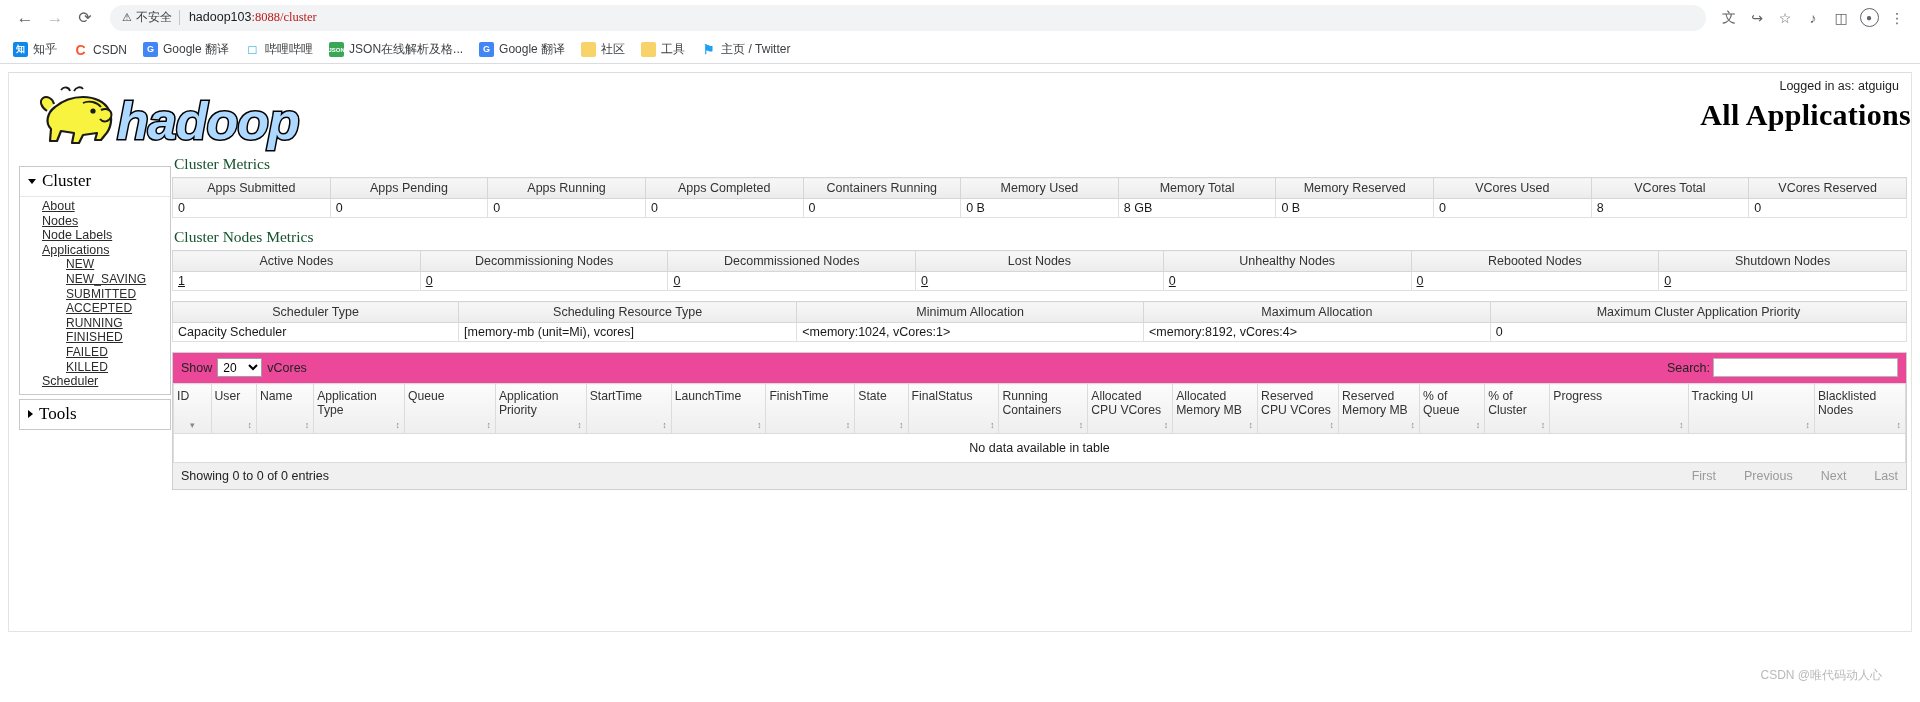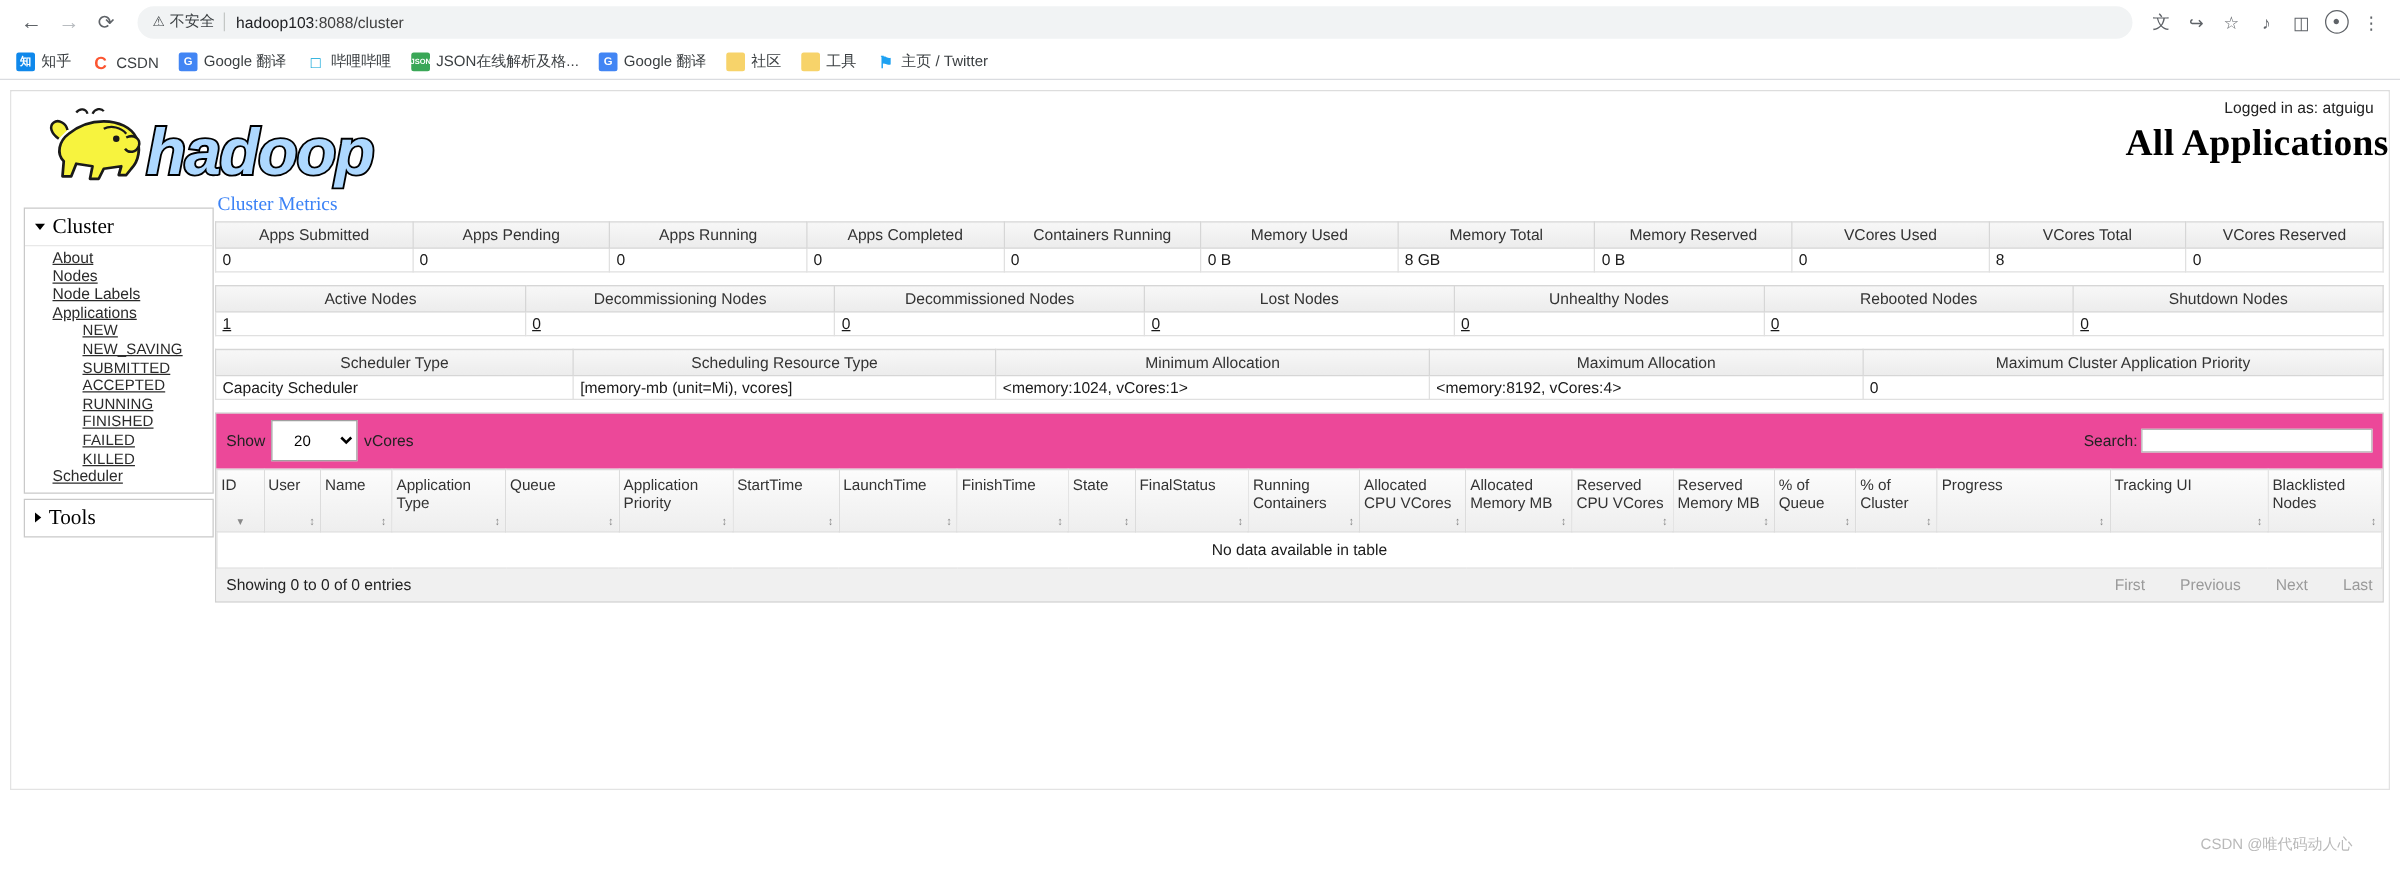--- a/index.html
+++ b/index.html
@@ -58,21 +58,21 @@
     margin-right: 7px;
     white-space: nowrap;
   }
   .omnibox .vsep {
     width: 1px; height: 15px;
     background: #c4c7c5;
     margin-right: 9px;
   }
   .omnibox .url { white-space: nowrap; font-size: 12.5px; }
   .omnibox .url .host { color: #202124; }
-  .omnibox .url .rest { color: #404040; }
+  .omnibox .url .rest { color: #b91c1c; font-family: Liberation Serif, serif; }
 
   .tool-icons { display: flex; align-items: center; gap: 2px; flex: 0 0 auto; }
   .tool-ico {
     width: 26px; height: 26px;
     display: flex; align-items: center; justify-content: center;
     color: #5f6368;
     font-size: 14px;
   }
   .avatar-ico {
     width: 19px; height: 19px; border-radius: 50%;
@@ -207,21 +207,21 @@
   .side-link.sub { padding-left: 46px; font-size: 12px; letter-spacing: 0.1px; }
 
   
   .main {
     position: absolute;
     left: 163px; top: 82px;
     right: 4px;
   }
   .sec-title {
     font-size: 15.5px;
-    color: #3b82f6;
+    color: #14532d;
     font-family: "Liberation Serif", serif;
     margin: 0 0 4px 2px;
   }
   table.grid {
     border-collapse: collapse;
     width: 100%;
     margin-bottom: 10px;
     border: 1px solid #d0d0d0;
     table-layout: fixed;
   }
@@ -251,22 +251,22 @@
   .dt-wrap { border: 1px solid #cfcfcf; background: #f0f0f0; }
   .dt-top {
     display: flex; align-items: center; justify-content: space-between;
     padding: 5px 8px 6px 8px;
     background: #ec4899;
   }
   .dt-show { font-size: 12.5px; color: #222; display: flex; align-items: center; gap: 5px; }
   .dt-show select {
     font-size: 12px;
     font-family: "Liberation Sans", sans-serif;
-    padding: 0 13px;
-    height: 33px;
+    padding: 0 1px;
+    height: 19px;
     border: 1px solid #a0a0a0;
     background: #fff;
   }
   .dt-search { font-size: 12.5px; color: #222; display: flex; align-items: center; gap: 3px; }
   .dt-search input {
     width: 185px; height: 19px;
     border: 1px solid #b5b5b5;
     background: #fff;
     font-size: 12px;
     padding: 0 3px;
@@ -477,20 +477,21 @@
           <td>0 B</td>
           <td>8 GB</td>
           <td>0 B</td>
           <td>0</td>
           <td>8</td>
           <td>0</td>
         </tr>
       </tbody>
     </table>
 
+    <div class="sec-title">Cluster Nodes Metrics</div>
     <table class="grid">
       <thead>
         <tr>
           <th>Active Nodes</th>
           <th>Decommissioning Nodes</th>
           <th>Decommissioned Nodes</th>
           <th>Lost Nodes</th>
           <th>Unhealthy Nodes</th>
           <th>Rebooted Nodes</th>
           <th>Shutdown Nodes</th>

